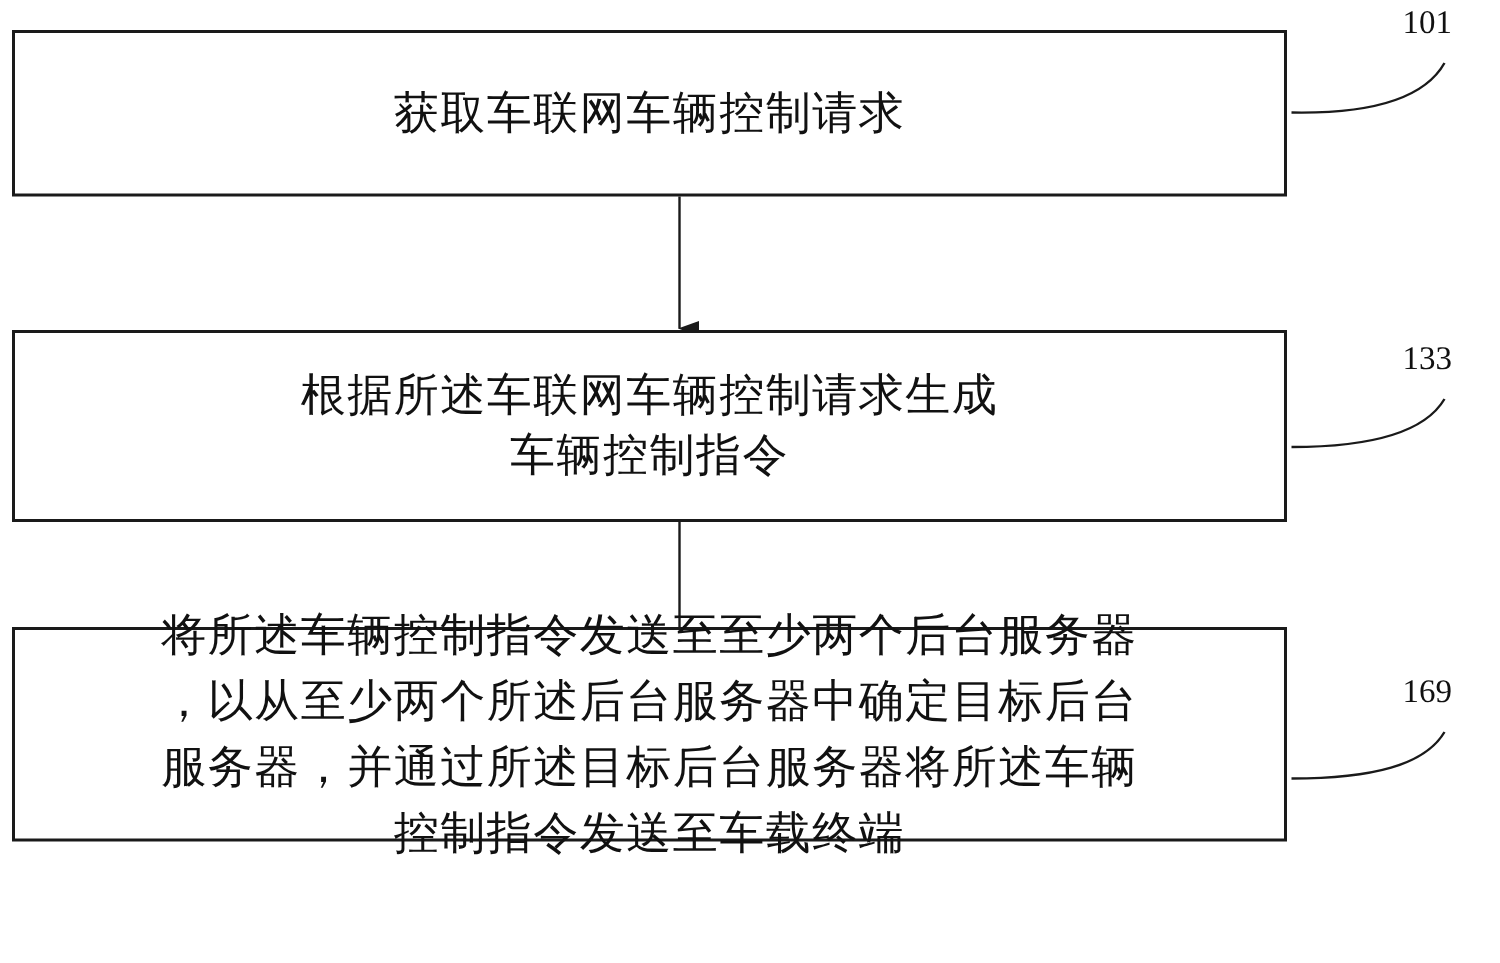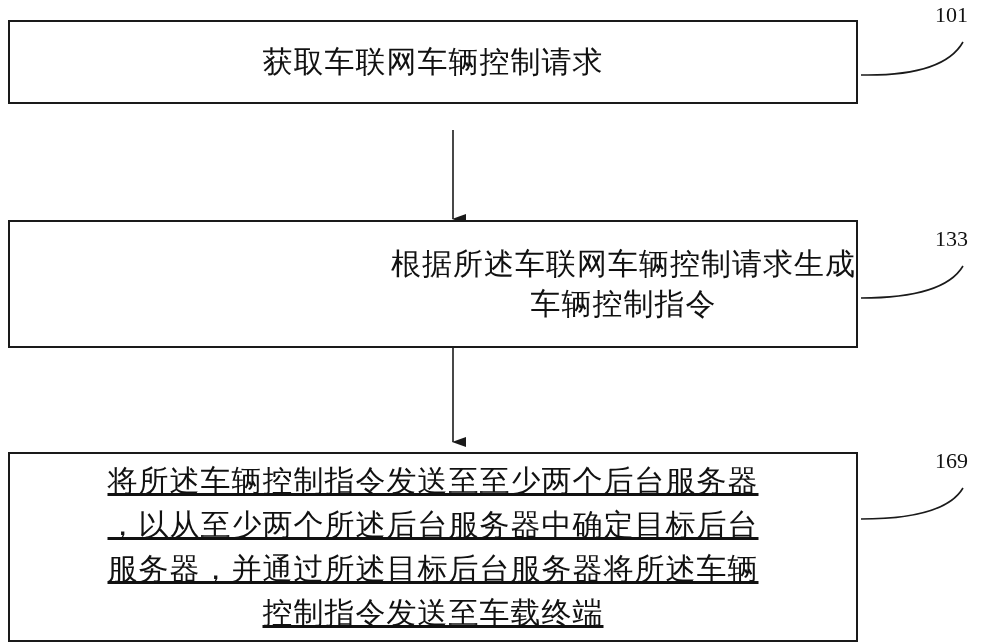--- a/index.html
+++ b/index.html
@@ -22,30 +22,30 @@
       <path d="M0,0 L10,0 L5,14 Z" fill="#1a1a1a"></path>
     </marker>
   </defs>
   <line x1="453" y1="130" x2="453" y2="219" stroke="#1a1a1a" stroke-width="1.6" marker-end="url(#arrow)"></line>
   <line x1="453" y1="347" x2="453" y2="442" stroke="#1a1a1a" stroke-width="1.6" marker-end="url(#arrow)"></line>
   <path d="M861,75 C915,76 950,65 963,42" fill="none" stroke="#1a1a1a" stroke-width="1.6"></path>
   <path d="M861,298 C915,298 950,288 963,266" fill="none" stroke="#1a1a1a" stroke-width="1.6"></path>
   <path d="M861,519 C915,519 950,510 963,488" fill="none" stroke="#1a1a1a" stroke-width="1.6"></path>
 </svg>
 
-<div class="box" style="top:20px;height:84px;">
+<div class="box" style="top:20px;height:111px;">
   <span class="box-text">获取车联网车辆控制请求</span>
 </div>
 <span class="label" style="left:935px;top:2px;">101</span>
 
-<div class="box" style="top:220px;height:128px;justify-content:flex-end;">
+<div class="box" style="top:220px;height:128px;">
   <span class="box-text">根据所述车联网车辆控制请求生成
 车辆控制指令</span>
 </div>
 <span class="label" style="left:935px;top:226px;">133</span>
 
-<div class="box" style="top:452px;height:190px;text-decoration:underline;">
+<div class="box" style="top:418px;height:143px;">
   <span class="box-text" style="line-height:44px;">将所述车辆控制指令发送至至少两个后台服务器
 ，以从至少两个所述后台服务器中确定目标后台
 服务器，并通过所述目标后台服务器将所述车辆
 控制指令发送至车载终端</span>
 </div>
 <span class="label" style="left:935px;top:448px;">169</span>
 
 </body></html>

